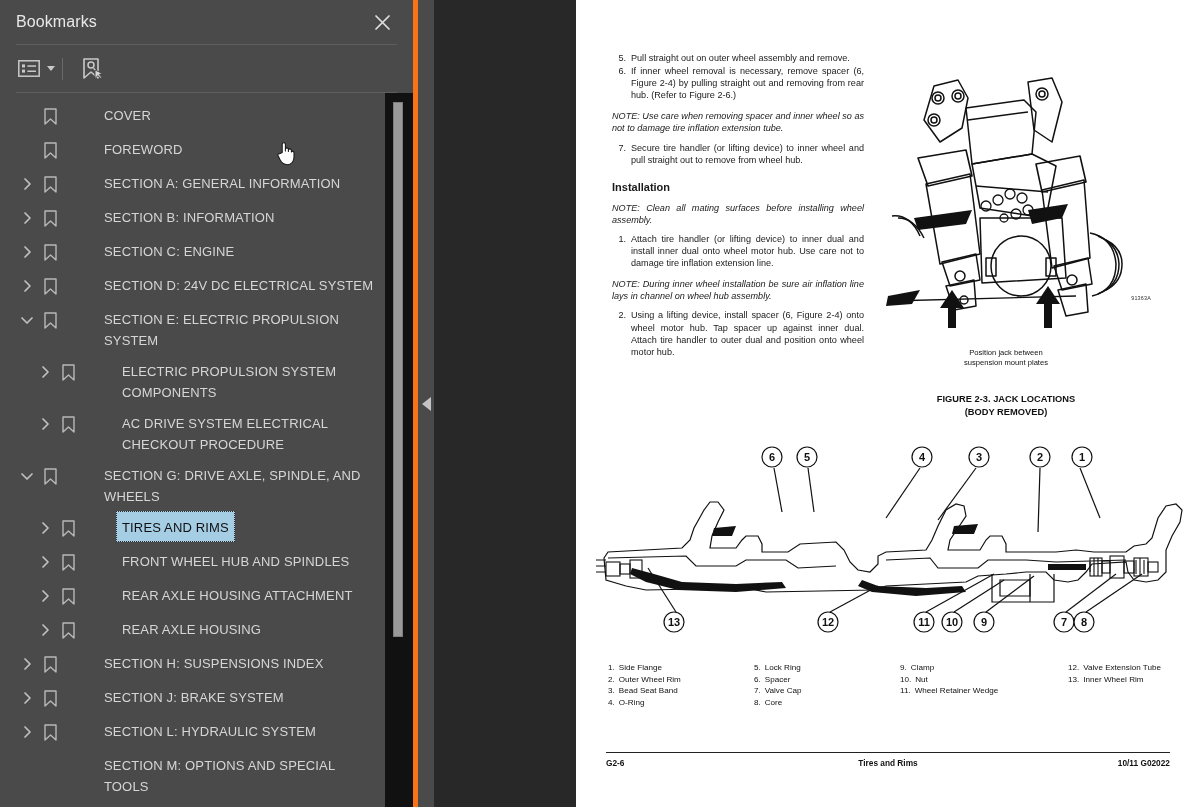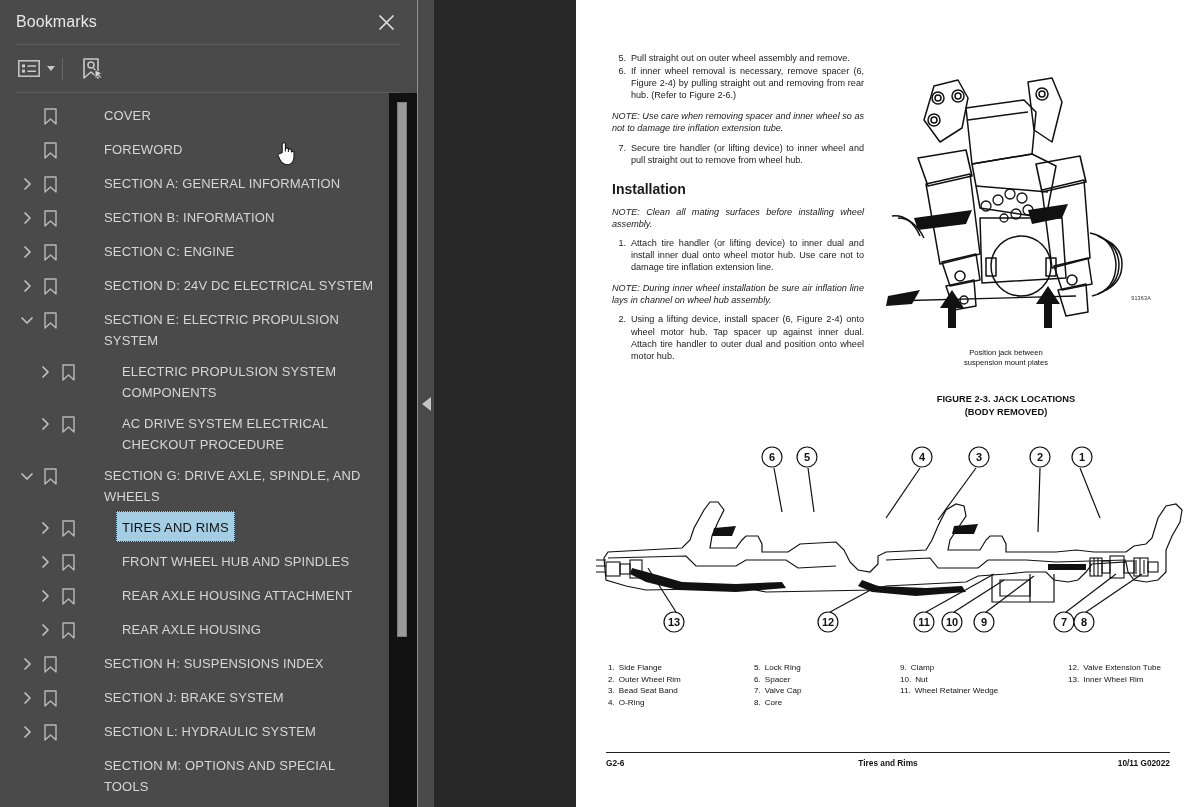--- a/index.html
+++ b/index.html
@@ -11,21 +11,21 @@
   }
   #app { position: relative; width: 1200px; height: 807px; display: flex; }
 
   
   #sidebar {
     width: 418px; height: 807px;
     background: #4a4a4a;
     display: flex; flex-direction: column;
     position: relative;
     flex: 0 0 418px;
-    border-right: 1px solid #f97316;
+    border-right: 5px solid #f97316;
   }
   .panel-header {
     height: 44px; flex: 0 0 44px;
     display: flex; align-items: center;
     padding: 0 18px 0 16px;
     position: relative;
   }
   .panel-title {
     color: #e8e8e8; font-size: 16px; letter-spacing: .1px;
   }
@@ -164,21 +164,21 @@
   .p-step {
     display: flex; font-size: 9.1px; line-height: 12.1px;
     margin-bottom: 1px; text-align: justify;
   }
   .p-step .num { flex: 0 0 19px; text-align: right; padding-right: 5px; }
   .p-step .txt { flex: 1 1 auto; text-align: justify; }
   .p-note {
     font-style: italic; font-size: 9.1px; line-height: 12.1px;
     text-align: justify; margin: 9px 0 7px 0;
   }
-  .p-head { font-weight: 700; font-size: 14px; margin: 15px 0 6px 0; }
+  .p-head { font-weight: 700; font-size: 11px; margin: 15px 0 6px 0; }
 
   
   .fig23 {
     position: absolute; left: 290px; top: 58px; width: 310px; height: 360px;
   }
   .fig23 svg.art { position: absolute; left: 10px; top: 10px; }
   .fig23-id {
     position: absolute; right: 25px; top: 237px;
     font-size: 5.4px; color: #333; letter-spacing: .2px;
   }

